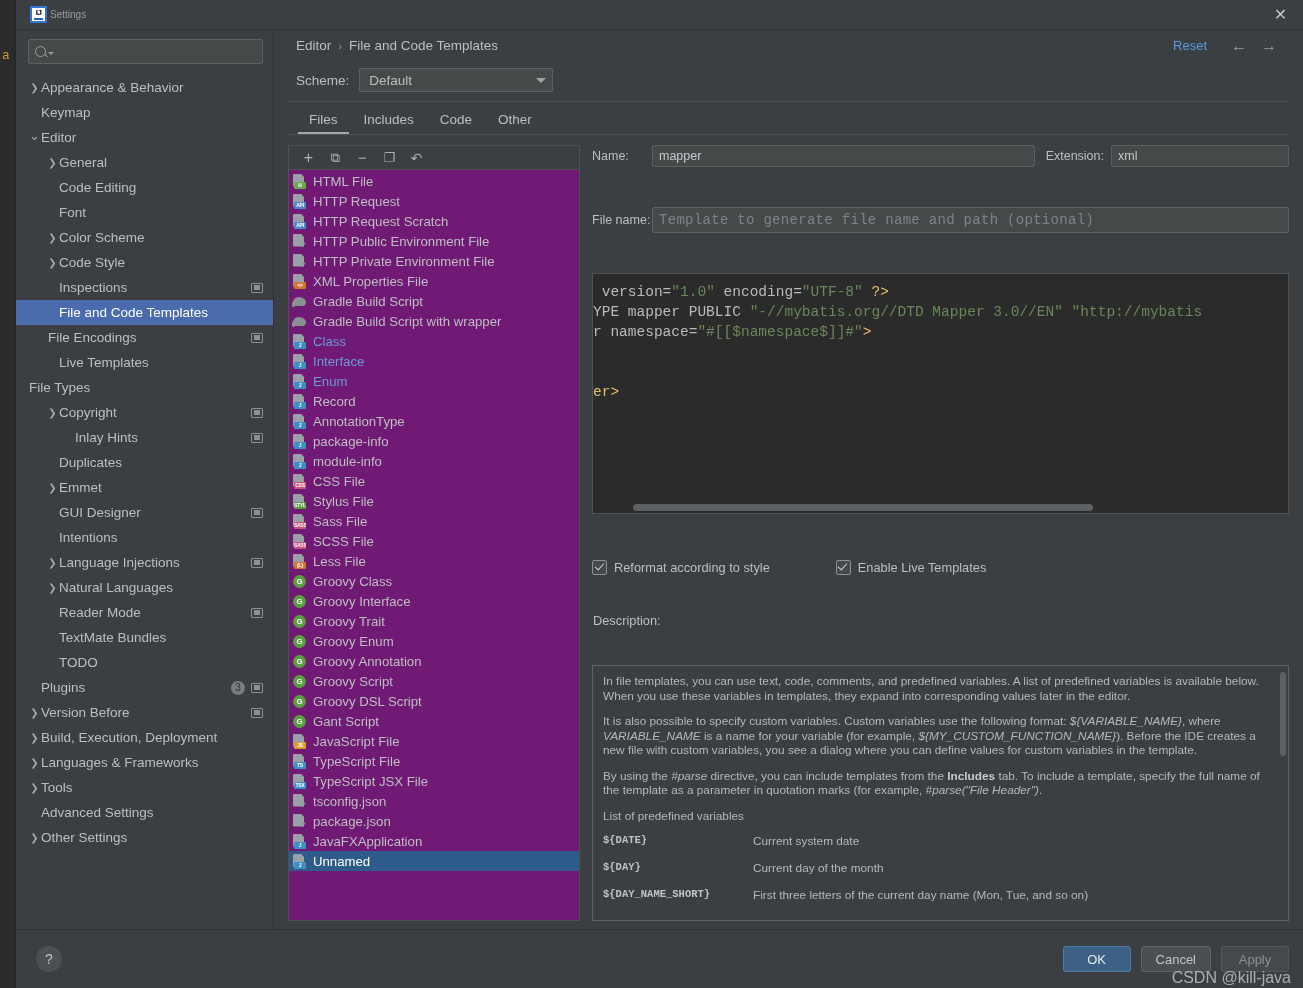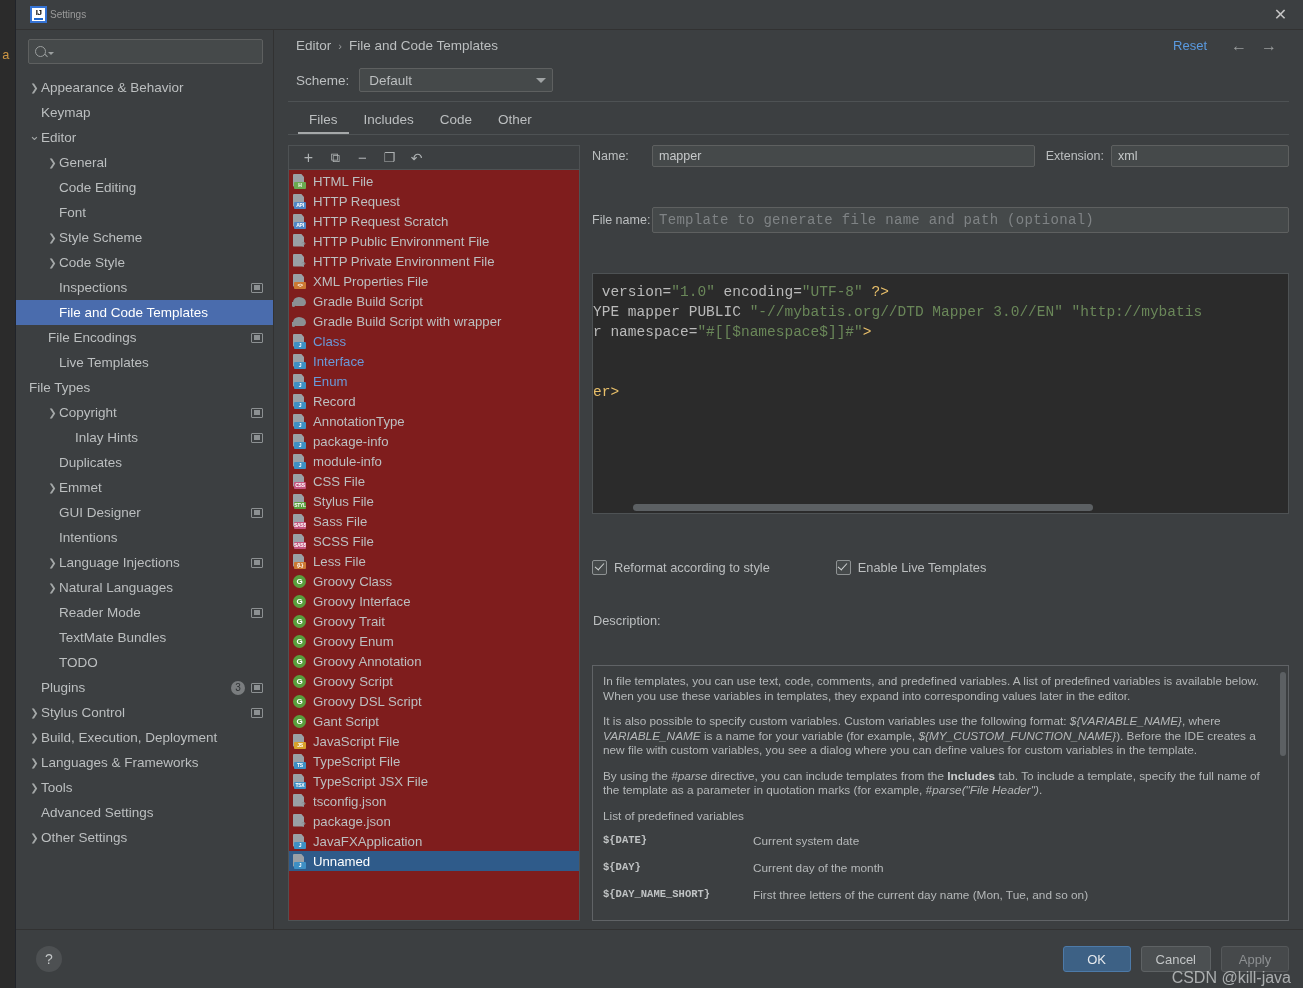--- a/index.html
+++ b/index.html
@@ -87,21 +87,21 @@
   #tabs-divider{height:1px;background:#4e5254;margin:0 14px;flex:none;}
 
   #content{flex:1;display:flex;min-height:0;padding:10px 14px 8px 14px;gap:12px;}
 
   
   #list-col{width:290px;flex:none;display:flex;flex-direction:column;
             border:1px solid #4e5254;background:#3c3f41;}
   #list-toolbar{height:23px;display:flex;align-items:center;gap:0px;border-bottom:1px solid #4e5254;
                 background:#3c3f41;flex:none;padding-left:6px;}
   .tbtn{width:27px;height:22px;display:flex;align-items:center;justify-content:center;cursor:pointer;color:#aeb2b3;}
-  #file-list{flex:1;overflow:hidden;background:#7f1d1d;padding-top:1px;}
+  #file-list{flex:1;overflow:hidden;background:#701a75;padding-top:1px;}
   .frow{height:20px;display:flex;align-items:center;padding-left:4px;cursor:default;}
   .frow .fl{font-size:13.2px;color:#bcbfc0;white-space:nowrap;}
   .frow.blue .fl{color:#6a9ad8;}
   .frow.sel{background:#2f5b8a;}
   .frow.sel .fl{color:#ffffff;}
 
   
   .fico{width:13px;height:15px;margin-right:7px;flex:none;position:relative;}
   .fico .page{position:absolute;left:0;top:0;width:11px;height:13px;background:#9aa0a6;
               border-radius:1px;clip-path:polygon(0 0,72% 0,100% 26%,100% 100%,0 100%);}
@@ -224,21 +224,21 @@
           <div class="tnode" style="padding-left: 30px;">
             <span class="arrow"></span>
             <span class="lbl">Code Editing</span>
           </div>
           <div class="tnode" style="padding-left: 30px;">
             <span class="arrow"></span>
             <span class="lbl">Font</span>
           </div>
           <div class="tnode" style="padding-left: 30px;">
             <span class="arrow">❯</span>
-            <span class="lbl">Style Scheme</span>
+            <span class="lbl">Color Scheme</span>
           </div>
           <div class="tnode" style="padding-left: 30px;">
             <span class="arrow">❯</span>
             <span class="lbl">Code Style</span>
           </div>
           <div class="tnode" style="padding-left: 30px;">
             <span class="arrow"></span>
             <span class="lbl">Inspections</span>
             <span class="screen-ico spacer-ico"></span>
           </div>
@@ -309,21 +309,21 @@
             <span class="lbl">TODO</span>
           </div>
           <div class="tnode" style="padding-left: 12px;">
             <span class="arrow"></span>
             <span class="lbl">Plugins</span>
             <span class="badge">3</span>
             <span class="screen-ico"></span>
           </div>
           <div class="tnode" style="padding-left: 12px;">
             <span class="arrow">❯</span>
-            <span class="lbl">Stylus Control</span>
+            <span class="lbl">Version Before</span>
             <span class="screen-ico spacer-ico"></span>
           </div>
           <div class="tnode" style="padding-left: 12px;">
             <span class="arrow">❯</span>
             <span class="lbl">Build, Execution, Deployment</span>
           </div>
           <div class="tnode" style="padding-left: 12px;">
             <span class="arrow">❯</span>
             <span class="lbl">Languages &amp; Frameworks</span>
           </div>

